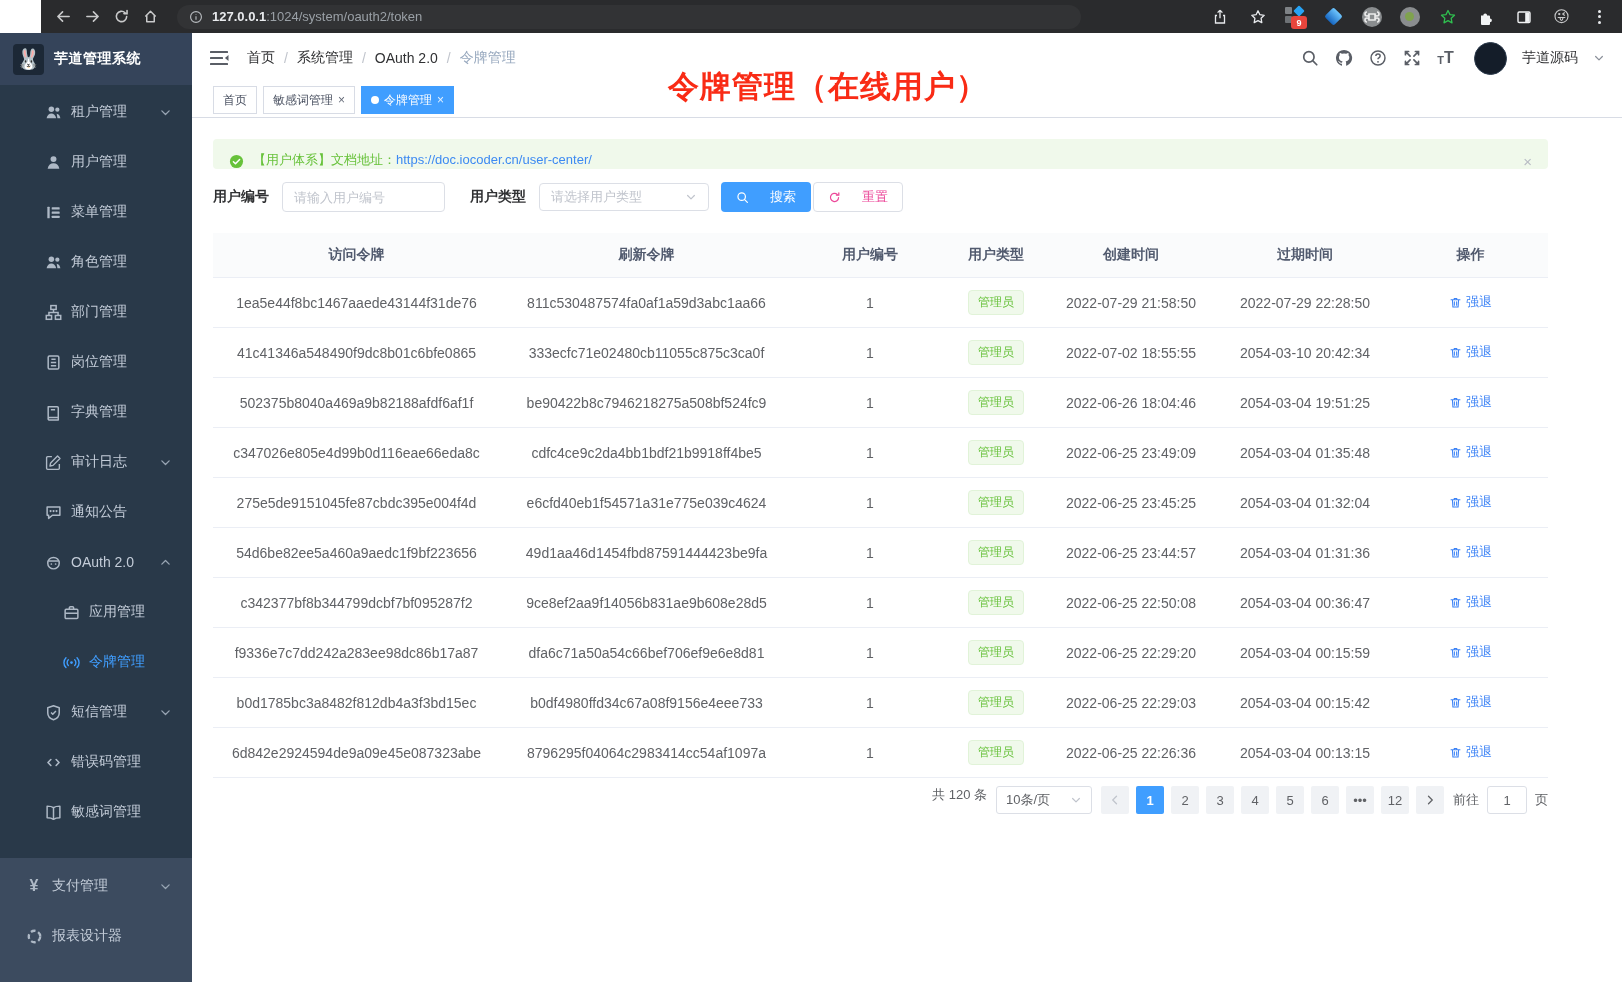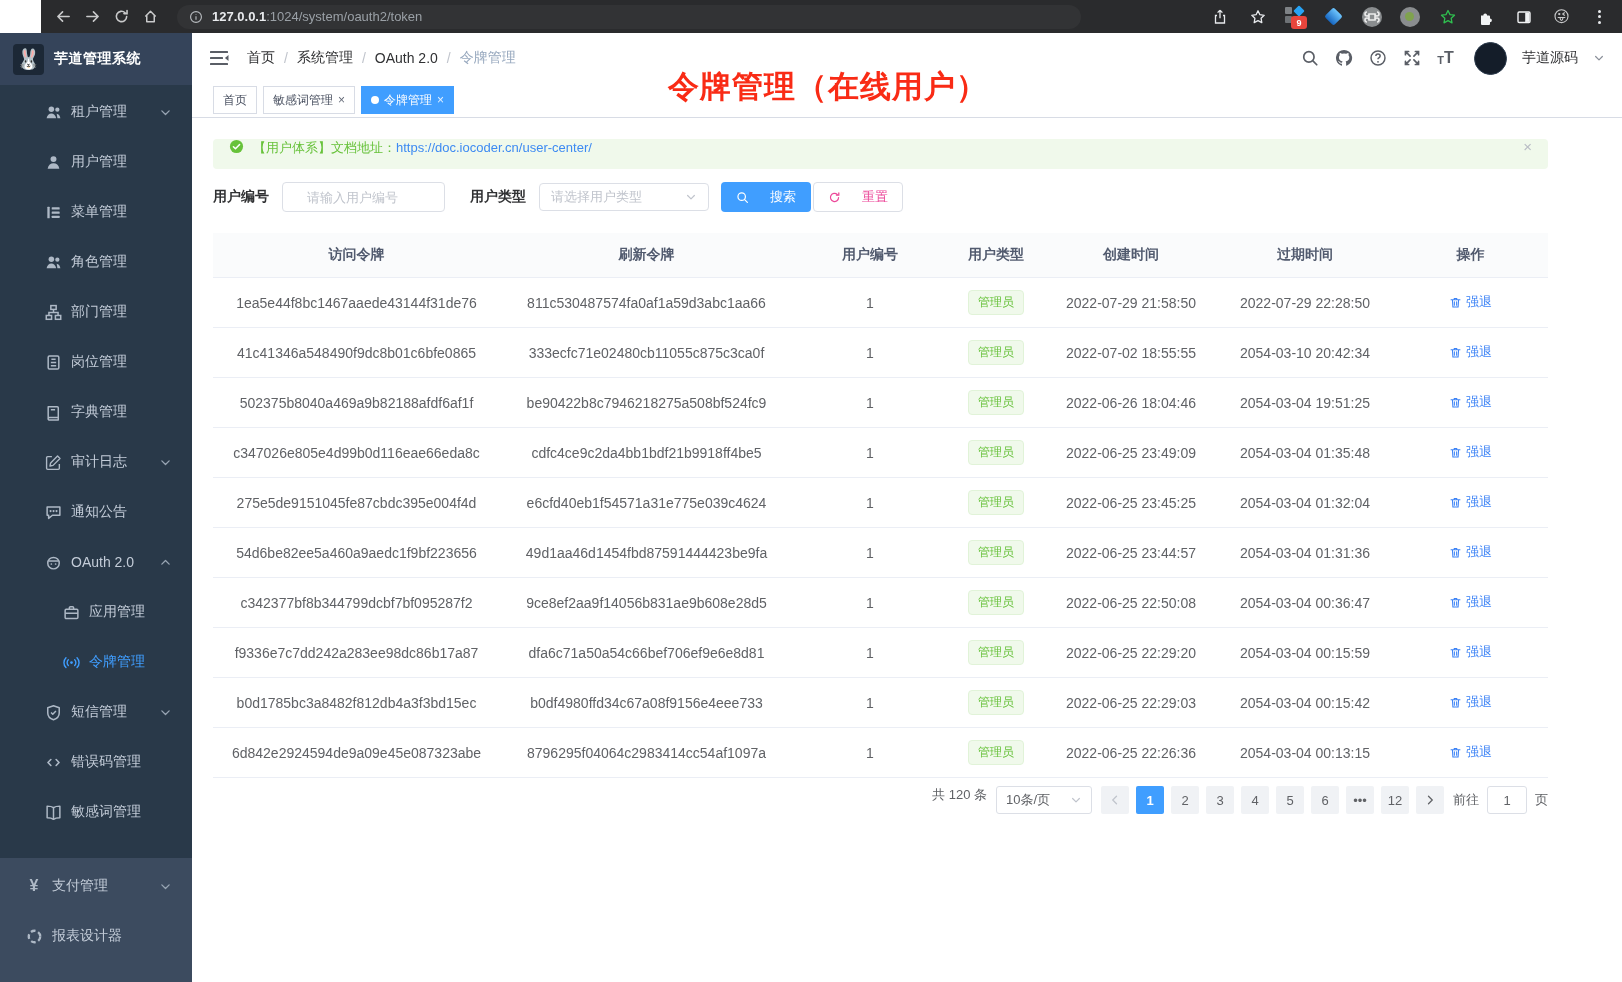--- a/index.html
+++ b/index.html
@@ -67,30 +67,30 @@
   .caret svg{width:12px;height:12px}
   .tagbar{height:34px;display:flex;align-items:center;gap:6px;padding:0 21px;border-bottom:1px solid #d8dce5;flex:0 0 34px}
   .tag{height:26px;display:inline-flex;align-items:center;gap:5px;padding:0 9px;border:1px solid #d8dce5;background:#fff;
        font-size:12px;color:#495060;cursor:pointer;white-space:nowrap}
   .tag .dot{width:8px;height:8px;border-radius:50%;background:#fff;display:none}
   .tag.active{background:#409eff;border-color:#409eff;color:#fff}
   .tag.active .dot{display:inline-block}
   .tag .x{font-size:12px;line-height:1;opacity:.85}
   .content{padding:21px 74px 0 21px;flex:1}
   
-  .alert{height:30px;background:#f0f9eb;border-radius:4px;display:flex;align-items:flex-start;gap:9px;padding:0 16px;
+  .alert{height:30px;background:#f0f9eb;border-radius:4px;display:flex;align-items:flex-end;gap:9px;padding:0 16px;
          font-size:13px;color:#67c23a;margin-bottom:13px}
   .alert .chk{width:15px;height:15px;display:flex}
   .alert .chk svg{width:15px;height:15px}
   .alert .link{color:#3d8af2;cursor:pointer}
   .alert .close{margin-left:auto;color:#b8bcc4;font-size:15px;cursor:pointer;line-height:1}
   
   .filters{display:flex;align-items:center;margin-bottom:21px}
   .f-label{font-size:14px;font-weight:700;color:#303133;margin-right:13px}
-  .inp{width:163px;height:30px;border:1px solid #dcdfe6;border-radius:4px;padding:0 24px;font-size:13px;color:#606266;outline:none;
+  .inp{width:163px;height:30px;border:1px solid #dcdfe6;border-radius:4px;padding:0 11px;font-size:13px;color:#606266;outline:none;
        font-family:inherit;box-sizing:border-box}
   .inp::placeholder{color:#c0c4cc}
   .gap1{margin-right:25px}
   .selbox{width:170px;height:28px;border:1px solid #dcdfe6;border-radius:4px;display:flex;align-items:center;justify-content:space-between;
           padding:0 11px;box-sizing:border-box;color:#c0c4cc;font-size:13px;cursor:pointer}
   .selbox .chev-sm,{color:#c0c4cc}
   .chev-sm{width:12px;height:12px;color:#c0c4cc}
   .chev-sm svg{width:12px;height:12px}
   .btn{height:30px;border-radius:4px;font-size:13px;display:inline-flex;align-items:center;gap:21px;padding:0 14px;cursor:pointer;
        font-family:inherit;border:1px solid transparent}

